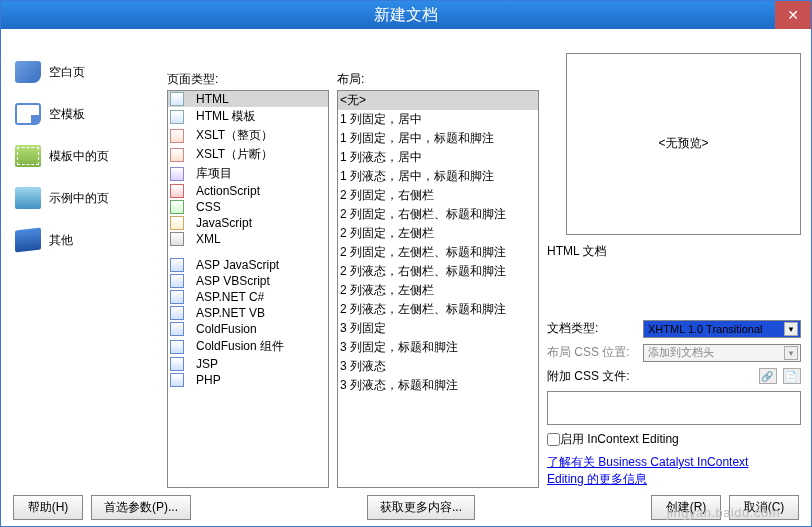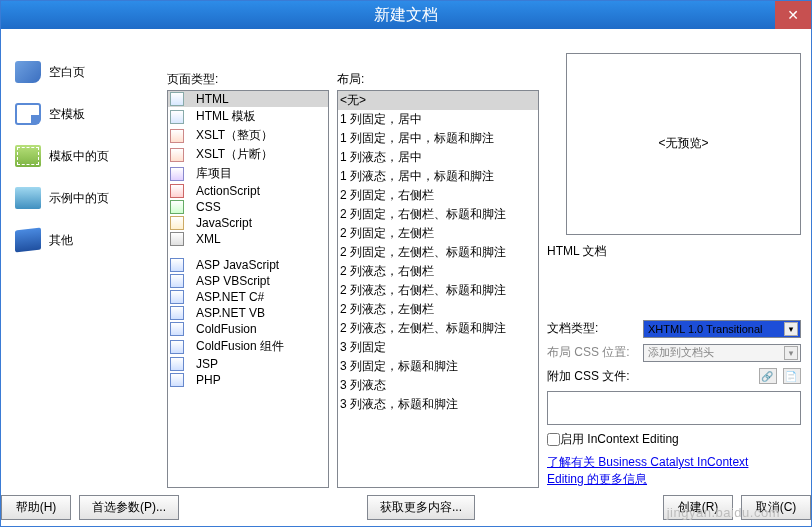--- a/index.html
+++ b/index.html
@@ -30,21 +30,21 @@
   .formrow { display:flex; align-items:center; margin-bottom:6px; gap:6px; }
   .formrow label { width:90px; white-space:nowrap; }
   .select { flex:1; border:1px solid #828790; background:#1d4ed8; height:18px; display:flex; align-items:center; padding:0 4px; font-family:Tahoma,Arial; font-size:11px; position:relative; }
   .select.disabled { color:#888; background:#f4f4f4; }
   .select .arrow { position:absolute; right:2px; top:1px; width:14px; height:14px; border:1px solid #aaa; background:#eee; text-align:center; line-height:12px; font-size:9px;}
   .icon-btn { width:18px; height:16px; border:1px solid #aaa; background:#eee; display:inline-flex; align-items:center; justify-content:center; font-size:10px; cursor:pointer;}
   .attach-box { border:1px solid #828790; height:36px; margin-bottom:6px; }
   .checkrow { display:flex; align-items:center; font-size:12px; color:#000; margin-bottom:6px;}
   .checkrow input { width:13px; height:13px; }
   .links { font-size:12px; color:#0000EE; text-decoration:underline; cursor:pointer; }
-  .footer { height:38px; border-top:0; display:flex; align-items:center; padding:0 0; gap:8px; background:#fff;}
+  .footer { height:38px; border-top:0; display:flex; align-items:center; padding:0 12px; gap:8px; background:#fff;}
   .footer .spacer { flex:1; }
   .btn { border:1px solid #828790; background:linear-gradient(#fdfdfd,#e3e3e3); padding:3px 12px; cursor:pointer; font-size:12px; min-width:70px; text-align:center; }
   .watermark { position:absolute; right:31px; bottom:6px; color:#bdbdbd; font-size:13px; font-family:Arial; pointer-events:none; letter-spacing:0.5px;}
   
   .i-blank { background:linear-gradient(135deg,#6ea0e0,#3b6fc0); border-radius:3px 3px 8px 3px; }
   .i-empty { background:#fff; border:2px solid #5a8ad6; border-radius:3px 3px 8px 3px; position:relative;}
   .i-empty::after{content:"";position:absolute;right:-2px;bottom:-2px;width:10px;height:10px;background:#5a8ad6;border-radius:0 0 6px 0;}
   .i-tmpl { background:linear-gradient(#b7e07a,#7cb342); border-radius:2px; position:relative;}
   .i-tmpl::after{content:"";position:absolute;left:2px;top:2px;right:2px;bottom:2px;border:1px dashed #fff;}
   .i-sample { background:linear-gradient(#a0d8f0,#4090c0); border-radius:2px;}
@@ -192,23 +192,20 @@
           <div class="listitem">
               <span>2 列固定，右侧栏、标题和脚注</span>
             </div>
           <div class="listitem">
               <span>2 列固定，左侧栏</span>
             </div>
           <div class="listitem">
               <span>2 列固定，左侧栏、标题和脚注</span>
             </div>
           <div class="listitem">
-              <span>2 列液态，右侧栏</span>
-            </div>
-          <div class="listitem">
               <span>2 列液态，右侧栏、标题和脚注</span>
             </div>
           <div class="listitem">
               <span>2 列液态，左侧栏</span>
             </div>
           <div class="listitem">
               <span>2 列液态，左侧栏、标题和脚注</span>
             </div>
           <div class="listitem">
               <span>3 列固定</span>

